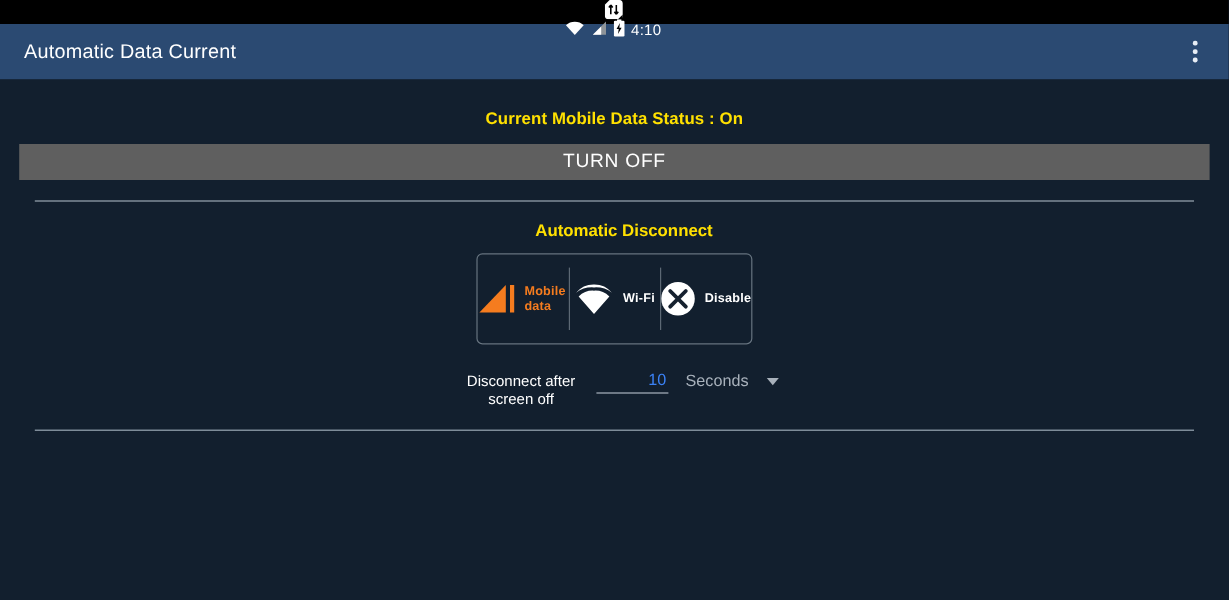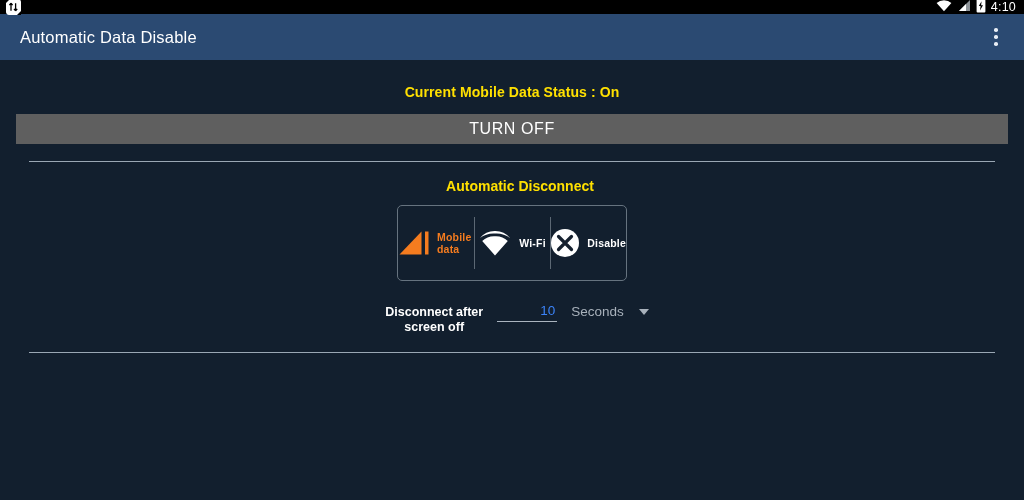--- a/index.html
+++ b/index.html
@@ -11,27 +11,28 @@
     height: 500px;
     background: #121f2e;
     font-family: "Liberation Sans", sans-serif;
     overflow: hidden;
     position: relative;
     -webkit-font-smoothing: antialiased;
   }
 
   
   .status-bar {
-    height: 14px;
+    height: 20px;
     background: #000000;
     display: flex;
     align-items: center;
     justify-content: space-between;
     padding: 0 8px 0 6px;
     box-sizing: border-box;
+    flex-direction: column;
   }
   .status-left { display: flex; align-items: center; gap: 6px; }
   .status-right {
     display: flex;
     align-items: center;
     gap: 5px;
     color: #ffffff;
     font-size: 12px;
   }
   .sync-icon {
@@ -179,21 +180,20 @@
     margin-top: 22px;
     gap: 0;
   }
   .interval-label {
     color: #ffffff;
     font-size: 12.5px;
     text-align: center;
     line-height: 15px;
     width: 118px;
     padding-top: 2px;
-    font-weight: bold;
   }
   .interval-value {
     width: 60px;
     text-align: right;
     color: #3b82f6;
     font-size: 13.5px;
     border: none;
     border-bottom: 1px solid #aab4bf;
     background: transparent;
     padding: 0 2px 3px 0;
@@ -255,21 +255,21 @@
         <rect x="3.2" y="0" width="3.6" height="1.5" fill="#ffffff"></rect>
         <rect x="0.6" y="1.2" width="8.8" height="13.2" rx="1" fill="#ffffff"></rect>
         <path d="M5.6 3.2 L2.8 8.1 L4.6 8.1 L4.0 12.4 L7.0 7.2 L5.1 7.2 Z" fill="#000000"></path>
       </svg>
     </span>
     <span class="clock-text">4:10</span>
   </div>
 </div>
 
 <div class="app-bar">
-  <div class="app-title">Automatic Data Disable</div>
+  <div class="app-title">Automatic Data Current</div>
   <div class="overflow-menu">
     <span></span>
     <span></span>
     <span></span>
   </div>
 </div>
 
 <div class="content">
 
   <div class="status-line">Current Mobile Data Status : On</div>

